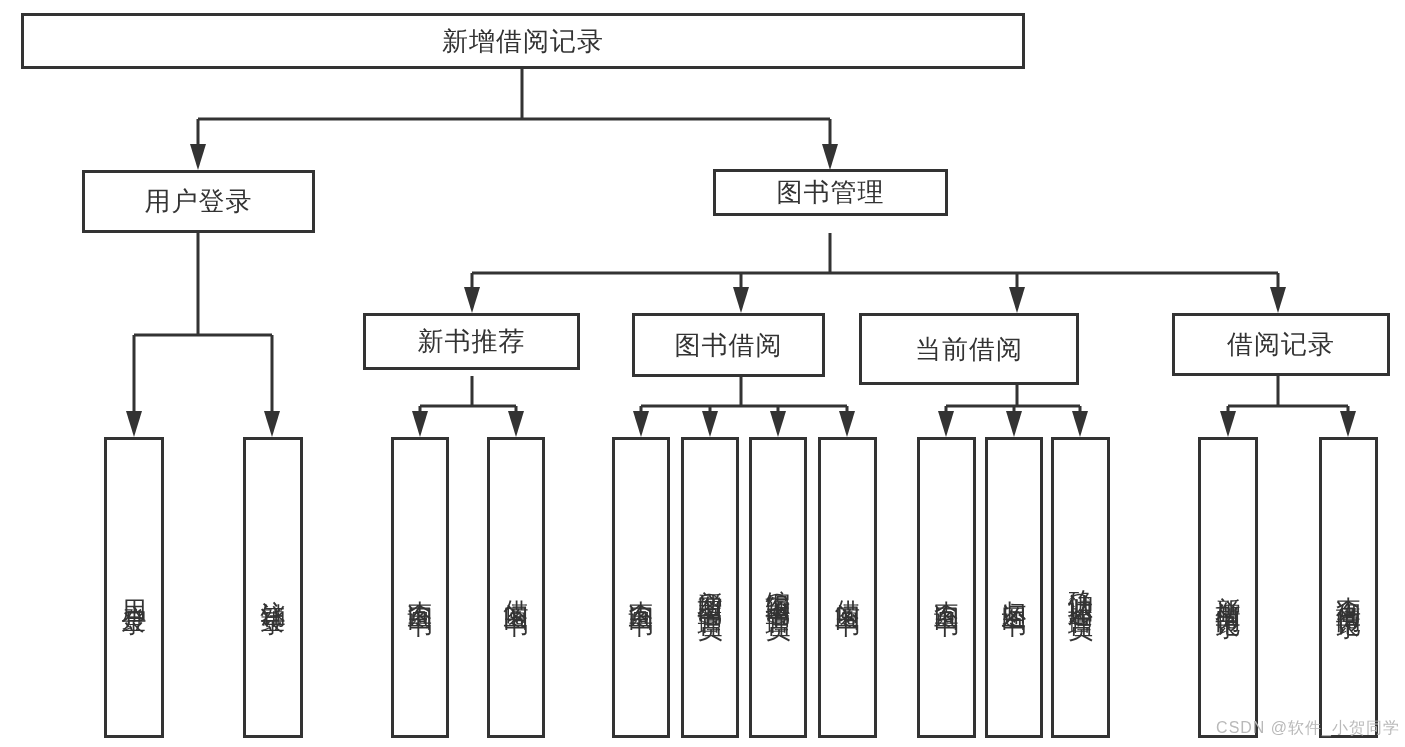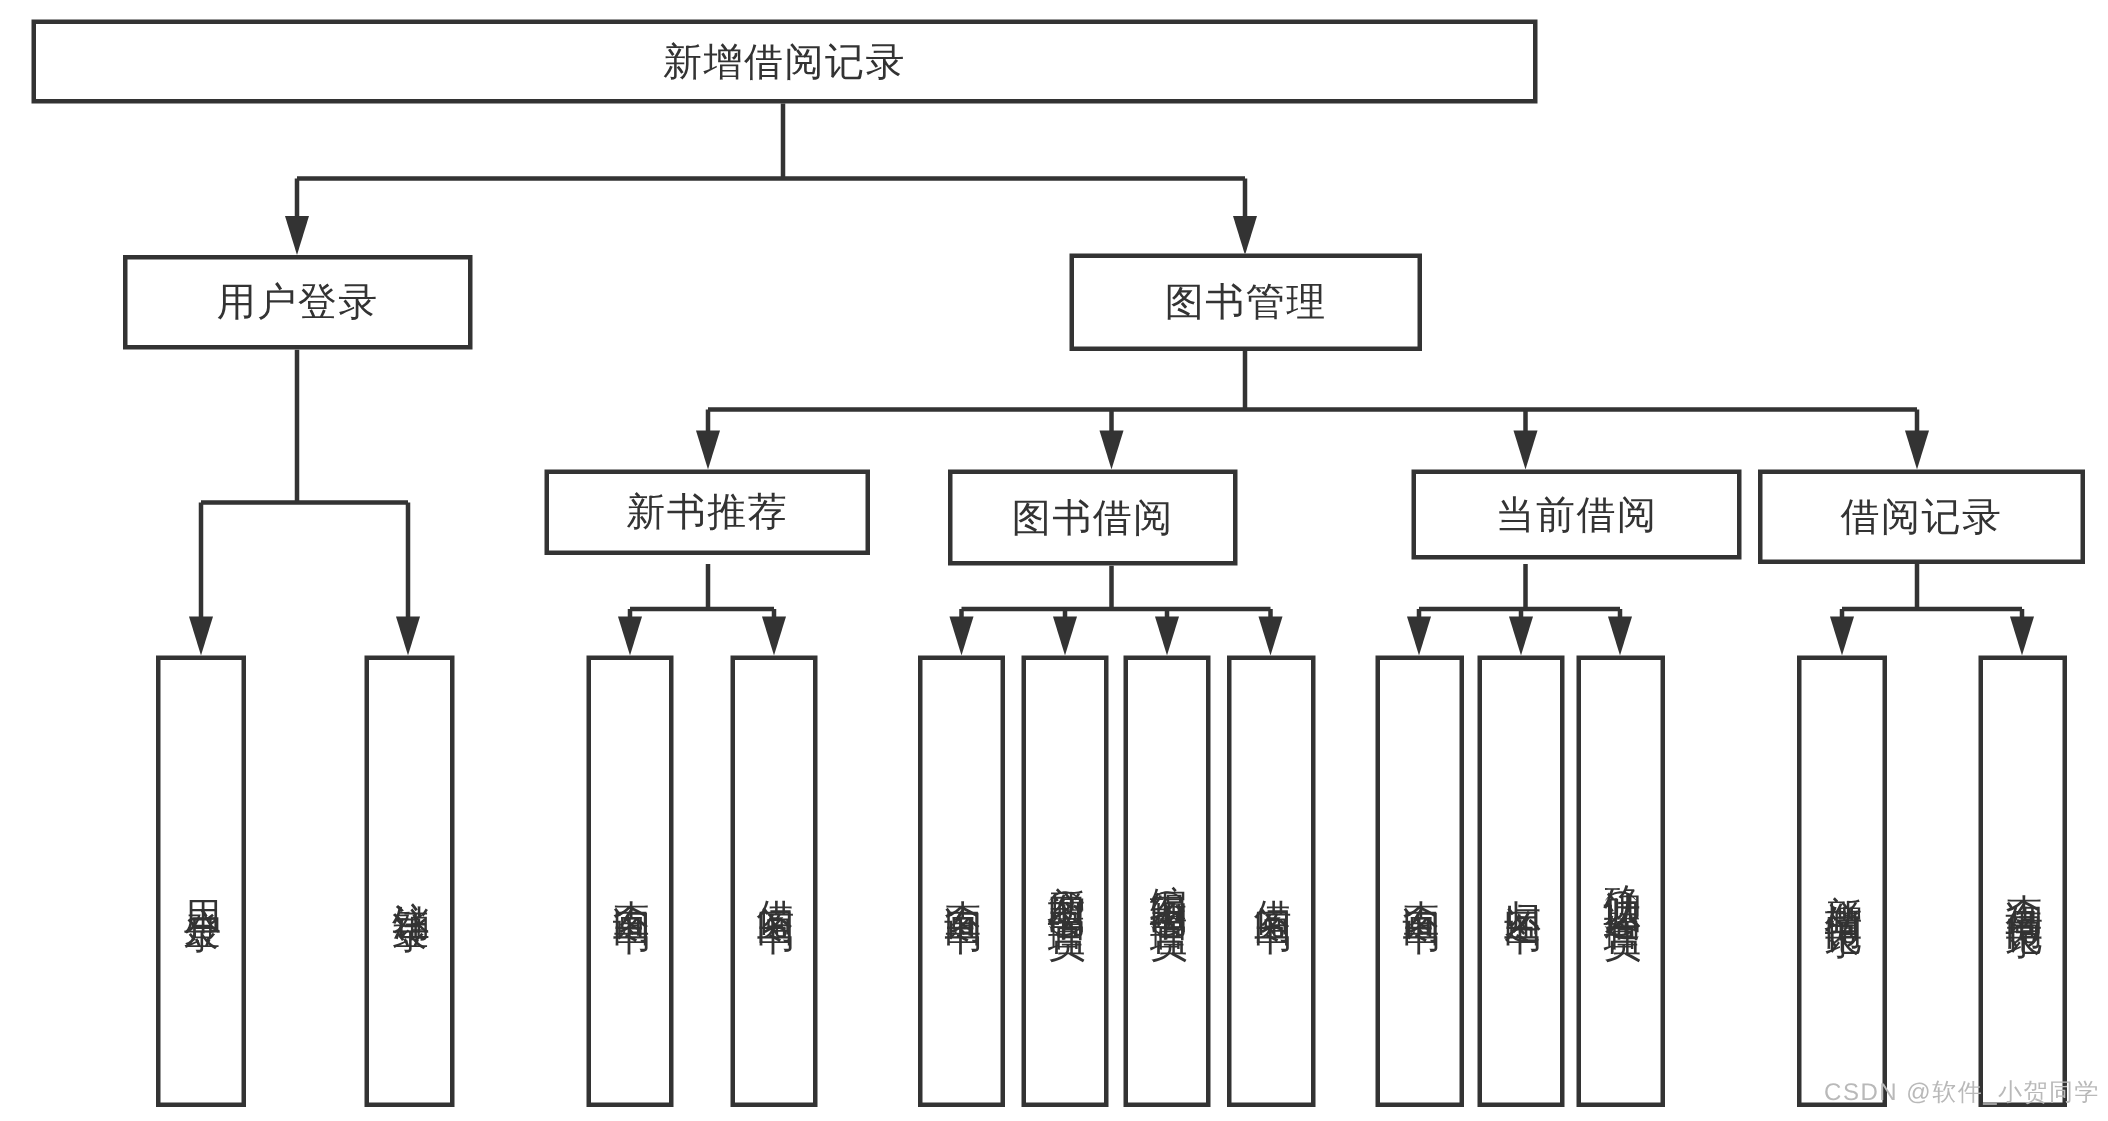--- a/index.html
+++ b/index.html
@@ -65,25 +65,25 @@
       <polygon points="1006,411 1022,411 1014,437"></polygon>
       <polygon points="1072,411 1088,411 1080,437"></polygon>
       <polygon points="1220,411 1236,411 1228,437"></polygon>
       <polygon points="1340,411 1356,411 1348,437"></polygon>
     </g>
   </svg>
 
   <div class="node hbox" style="left:21px;top:13px;width:1004px;height:56px">新增借阅记录</div>
 
   <div class="node hbox" style="left:82px;top:170px;width:233px;height:63px">用户登录</div>
-  <div class="node hbox" style="left:713px;top:169px;width:235px;height:65px">图书管理</div>
+  <div class="node hbox" style="left:713px;top:169px;width:235px;height:47px">图书管理</div>
 
   <div class="node hbox" style="left:363px;top:313px;width:217px;height:57px">新书推荐</div>
   <div class="node hbox" style="left:632px;top:313px;width:193px;height:64px">图书借阅</div>
-  <div class="node hbox" style="left:941px;top:313px;width:220px;height:60px">当前借阅</div>
+  <div class="node hbox" style="left:859px;top:313px;width:220px;height:72px">当前借阅</div>
   <div class="node hbox" style="left:1172px;top:313px;width:218px;height:63px">借阅记录</div>
 
   <div class="node vbox" style="left:104px;top:437px;width:60px;height:301px">用户登录</div>
   <div class="node vbox" style="left:243px;top:437px;width:60px;height:301px">注销登录</div>
 
   <div class="node vbox" style="left:391px;top:437px;width:58px;height:301px">查询图书</div>
   <div class="node vbox" style="left:487px;top:437px;width:58px;height:301px">借阅图书</div>
 
   <div class="node vbox" style="left:612px;top:437px;width:58px;height:301px">查询图书</div>
   <div class="node vbox" style="left:681px;top:437px;width:58px;height:301px">新增图书（管理员）</div>

